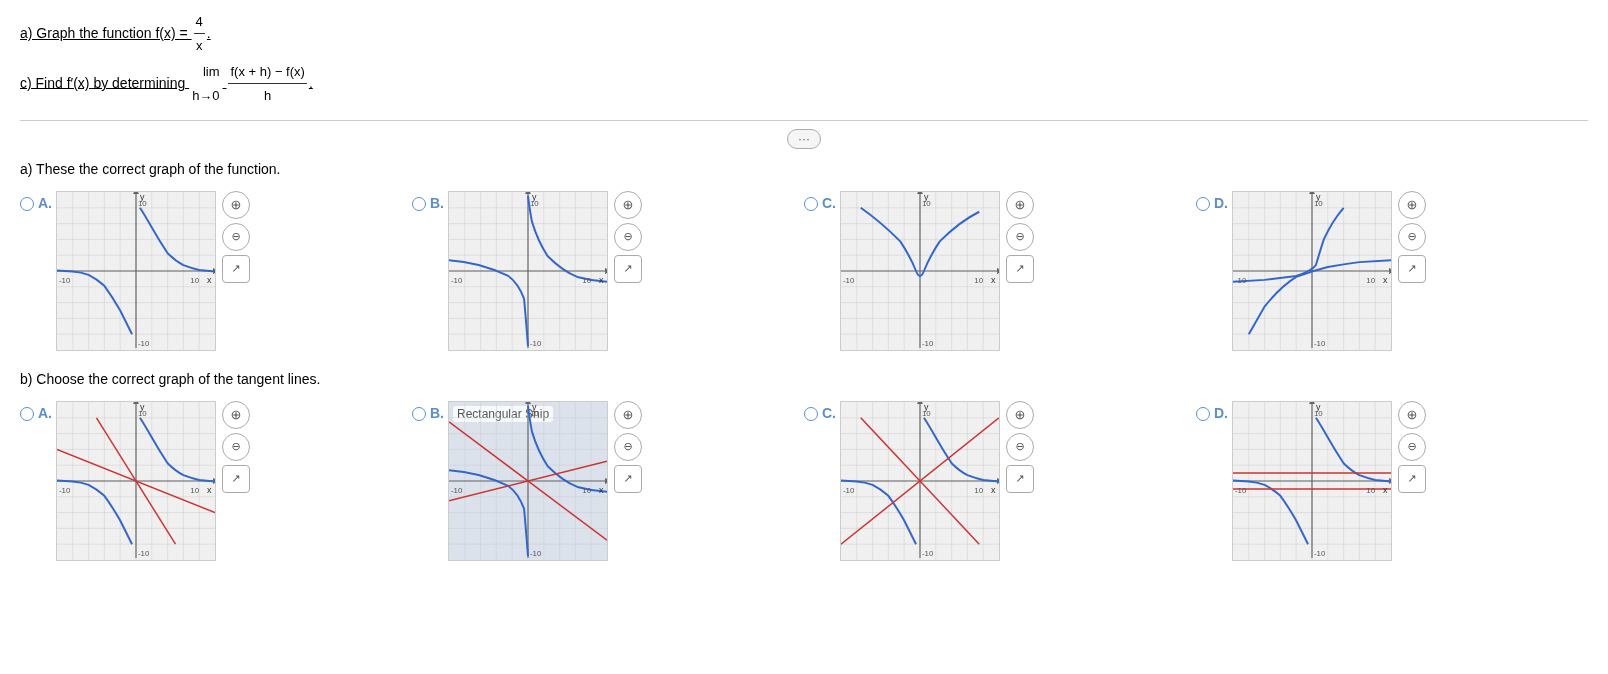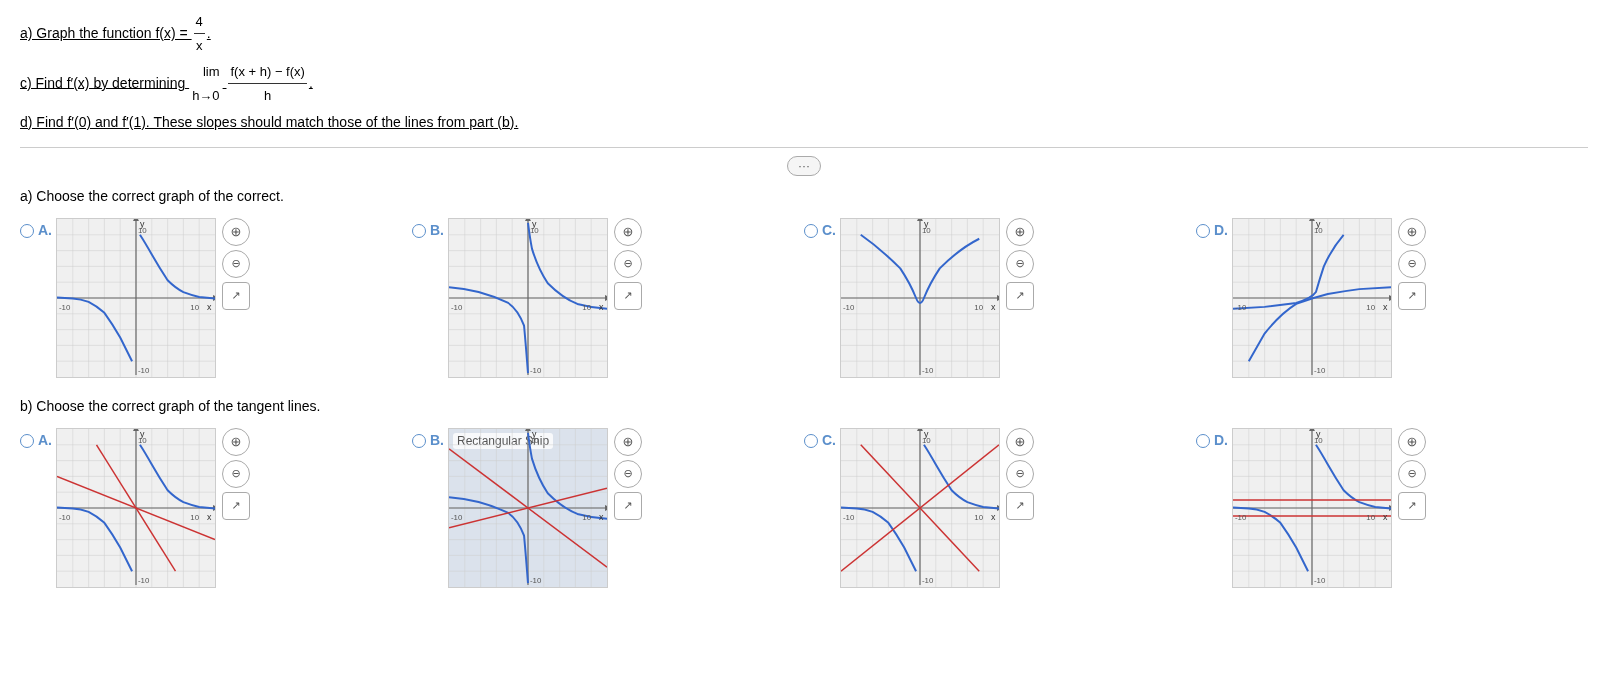--- a/index.html
+++ b/index.html
@@ -101,28 +101,27 @@
     c) Find f′(x) by determining
     <span style="display:inline-flex;flex-direction:column;align-items:flex-end;vertical-align:middle;margin:0 3px;">
       <span style="font-size:13px;">lim</span>
       <span style="font-size:13px;">h→0</span>
     </span>
     <span class="fraction">
       <span class="numer">f(x + h) − f(x)</span>
       <span class="denom">h</span>
     </span>.
   </p>
-  <p>d) Find f′(0) and f′(1). These slopes should match those of the lines from part (b).</p>
 </div>
 
 <div class="divider-row">
   <button class="ellipsis-btn">···</button>
 </div>
 
-<div class="section-label">a) Choose the correct graph of the correct.</div>
+<div class="section-label">a) These the correct graph of the function.</div>
 
 <div class="options-row">
 
   <div class="option-cell">
     <div class="radio-label">
       <span class="radio-circle"></span>
       <span class="option-letter">A.</span>
     </div>
     <div class="graph-container">
       <svg class="graph-svg" viewBox="0 0 160 160">

